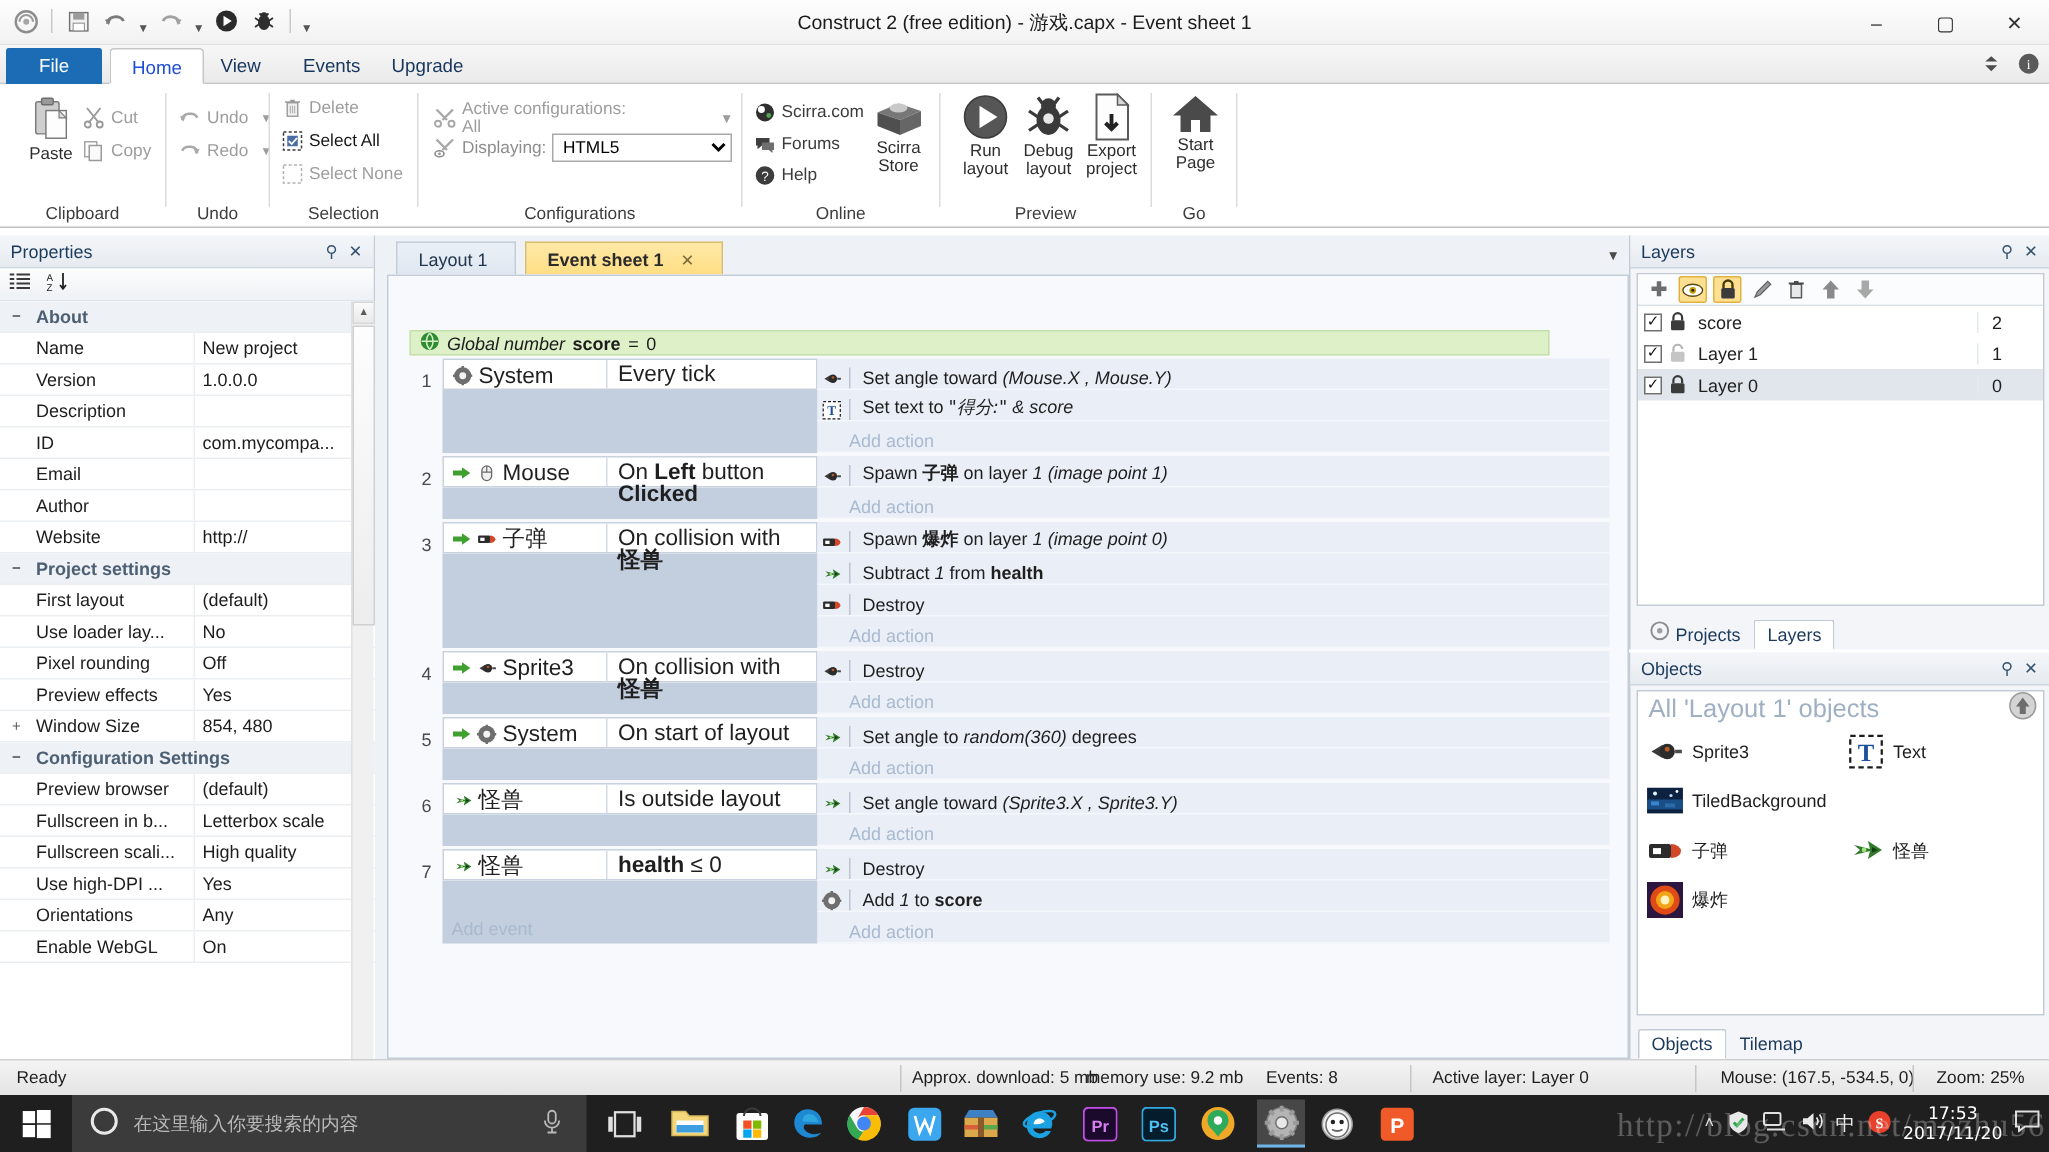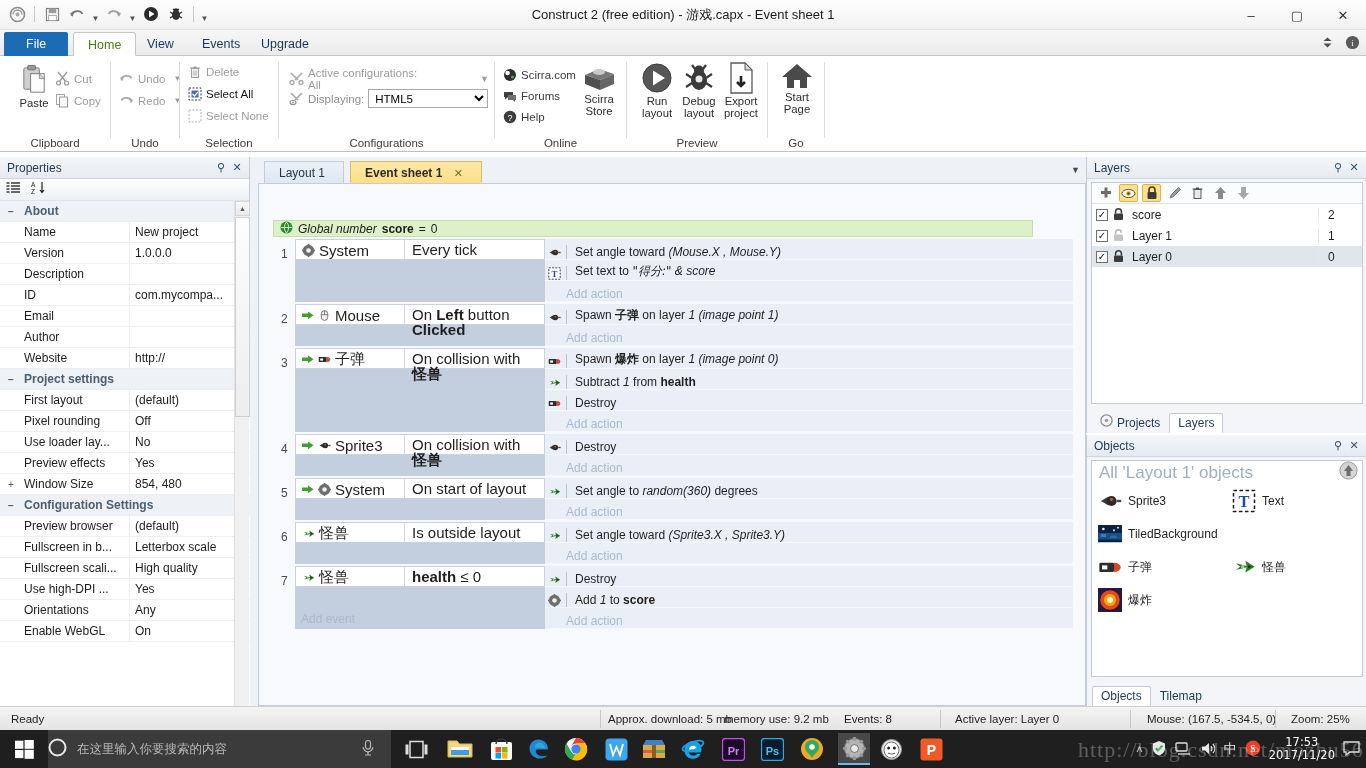--- a/index.html
+++ b/index.html
@@ -32,21 +32,21 @@
   #ribbon-tabs {
     position: absolute; left: 0; top: 30px; width: 1366px; height: 26px;
     background: linear-gradient(to bottom,#f7f7f7,#eaeaea);
     border-bottom: 1px solid #c6c6c6;
   }
   .rtab {
     position: absolute; top: 2px; height: 24px; line-height: 24px;
     padding: 0 14px; font-size: 12.5px; color: #17365d;
   }
   .rtab.file { background: #1b6cb5; color: #fff; left: 4px; border-radius: 2px 2px 0 0; padding: 0 22px; }
-  .rtab.active { background: #fff; border: 1px solid #c6c6c6; border-bottom: 1px solid #fff; border-radius: 3px 3px 0 0; font-weight: normal; color: #4d7c0f; }
+  .rtab.active { background: #fff; border: 1px solid #c6c6c6; border-bottom: 1px solid #fff; border-radius: 3px 3px 0 0; font-weight: normal; color: #1d4ed8; }
   #ribbon-right { position: absolute; right: 6px; top: 4px; display: flex; align-items: center; gap: 9px; }
   .rr-ico { width: 16px; height: 16px; display: flex; align-items: center; justify-content: center; }
   
   #ribbon {
     position: absolute; left: 0; top: 56px; width: 1366px; height: 96px;
     background: #fff; border-bottom: 1px solid #c0c0c0;
   }
   .rgroup { position: absolute; top: 0; height: 95px; }
   .rgroup > .glabel {
     position: absolute; bottom: 2px; left: 0; width: 100%;
@@ -153,21 +153,21 @@
   #statusbar {
     position: absolute; left: 0; top: 706px; width: 1366px; height: 24px;
     background: linear-gradient(to bottom,#f4f4f4,#e4e4e4); border-top: 1px solid #cfcfcf;
     font-size: 11.5px; color: #1f1f1f;
   }
   #statusbar .sseg { position: absolute; top: 0; height: 24px; line-height: 24px; }
   .sdiv { position: absolute; top: 3px; width: 1px; height: 18px; background: #c6c6c6; }
   
   #taskbar { position: absolute; left: 0; top: 730px; width: 1366px; height: 38px; background: #1f1f1f; }
   #startbtn { position: absolute; left: 0; top: 0; width: 48px; height: 38px; display: flex; align-items: center; justify-content: center; }
-  #searchbox { position: absolute; left: 48px; top: 0; width: 343px; height: 38px; background: #3b3b3b; display: flex; align-items: center; gap: 10px; }
+  #searchbox { position: absolute; left: 48px; top: 0; width: 343px; height: 38px; background: #3b3b3b; display: flex; align-items: center; gap: 10px; padding-left: 12px; }
   #searchtext { color: #b9b9b9; font-size: 12.5px; font-family: "DejaVu Sans", sans-serif; }
   .tbicon { position: absolute; top: 6px; width: 26px; height: 26px; display: flex; align-items: center; justify-content: center; }
   #tray { position: absolute; right: 0; top: 0; height: 38px; display: flex; align-items: center; gap: 8px; padding-right: 6px; color: #e8e8e8; font-size: 11px; }
   #clock { text-align: center; line-height: 13px; font-size: 11.5px; color: #fff; font-family: "DejaVu Sans", sans-serif; }
   #watermark {
     position: absolute; left: 1078px; top: 737px; width: 288px; height: 26px;
     color: rgba(235,235,235,0.30); font-size: 22px; font-family: "Liberation Serif", serif;
     letter-spacing: 1px; white-space: nowrap; pointer-events: none;
   }
 </style>
@@ -539,27 +539,27 @@
         <span class="exp">−</span>
         <span class="nm" style="width: auto;">Project settings</span>
       </div>
       <div class="prow">
         <span class="exp"></span>
         <span class="nm">First layout</span>
         <span class="vl">(default)</span>
       </div>
       <div class="prow">
         <span class="exp"></span>
+        <span class="nm">Use loader lay...</span>
+        <span class="vl">No</span>
+      </div>
+      <div class="prow">
+        <span class="exp"></span>
         <span class="nm">Pixel rounding</span>
         <span class="vl">Off</span>
-      </div>
-      <div class="prow">
-        <span class="exp"></span>
-        <span class="nm">Use loader lay...</span>
-        <span class="vl">No</span>
       </div>
       <div class="prow">
         <span class="exp"></span>
         <span class="nm">Preview effects</span>
         <span class="vl">Yes</span>
       </div>
       <div class="prow">
         <span class="exp">+</span>
         <span class="nm">Window Size</span>
         <span class="vl">854, 480</span>

